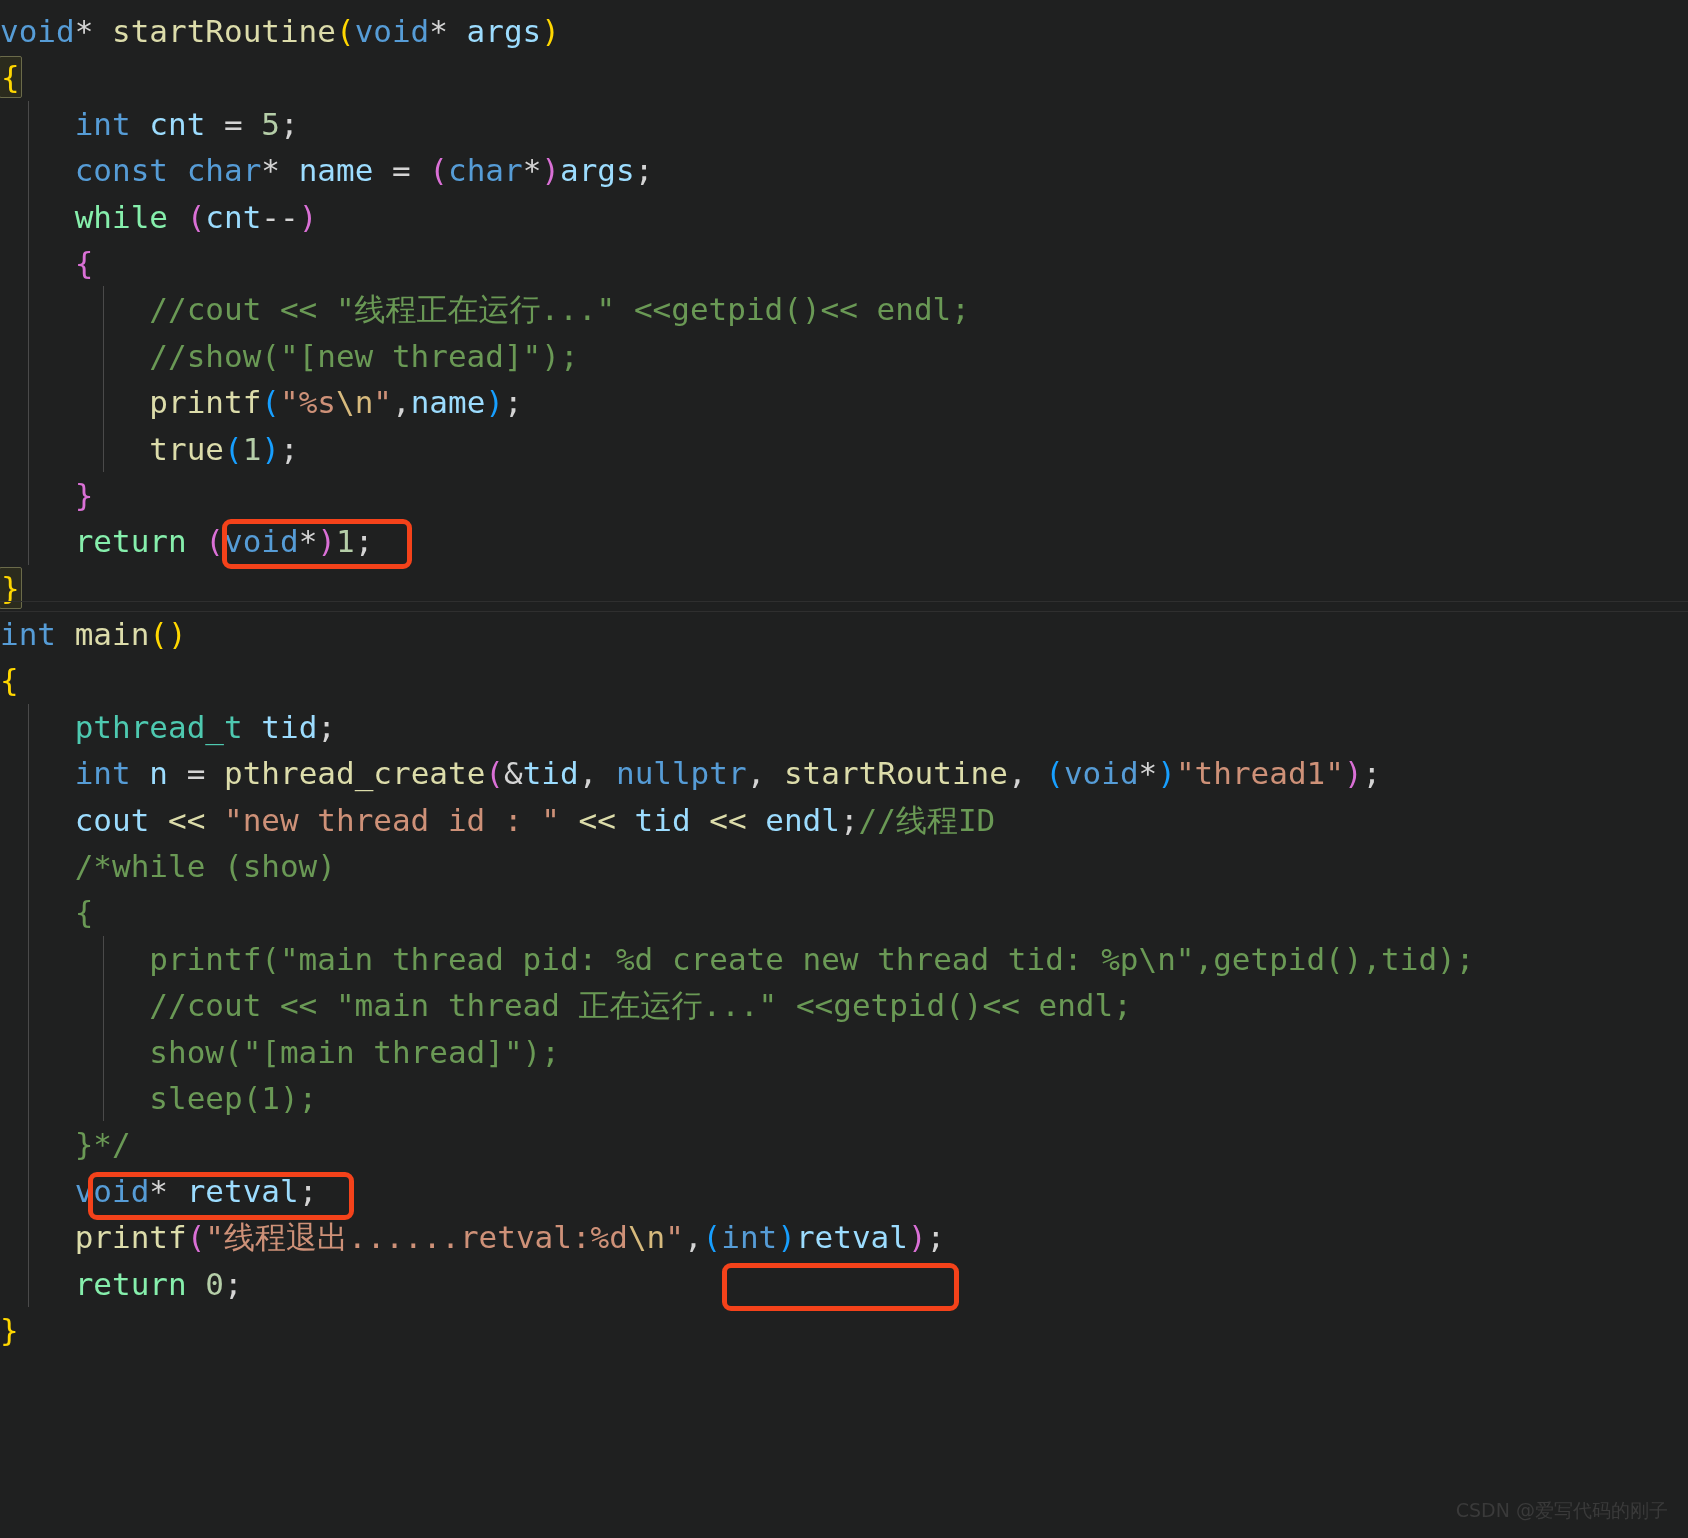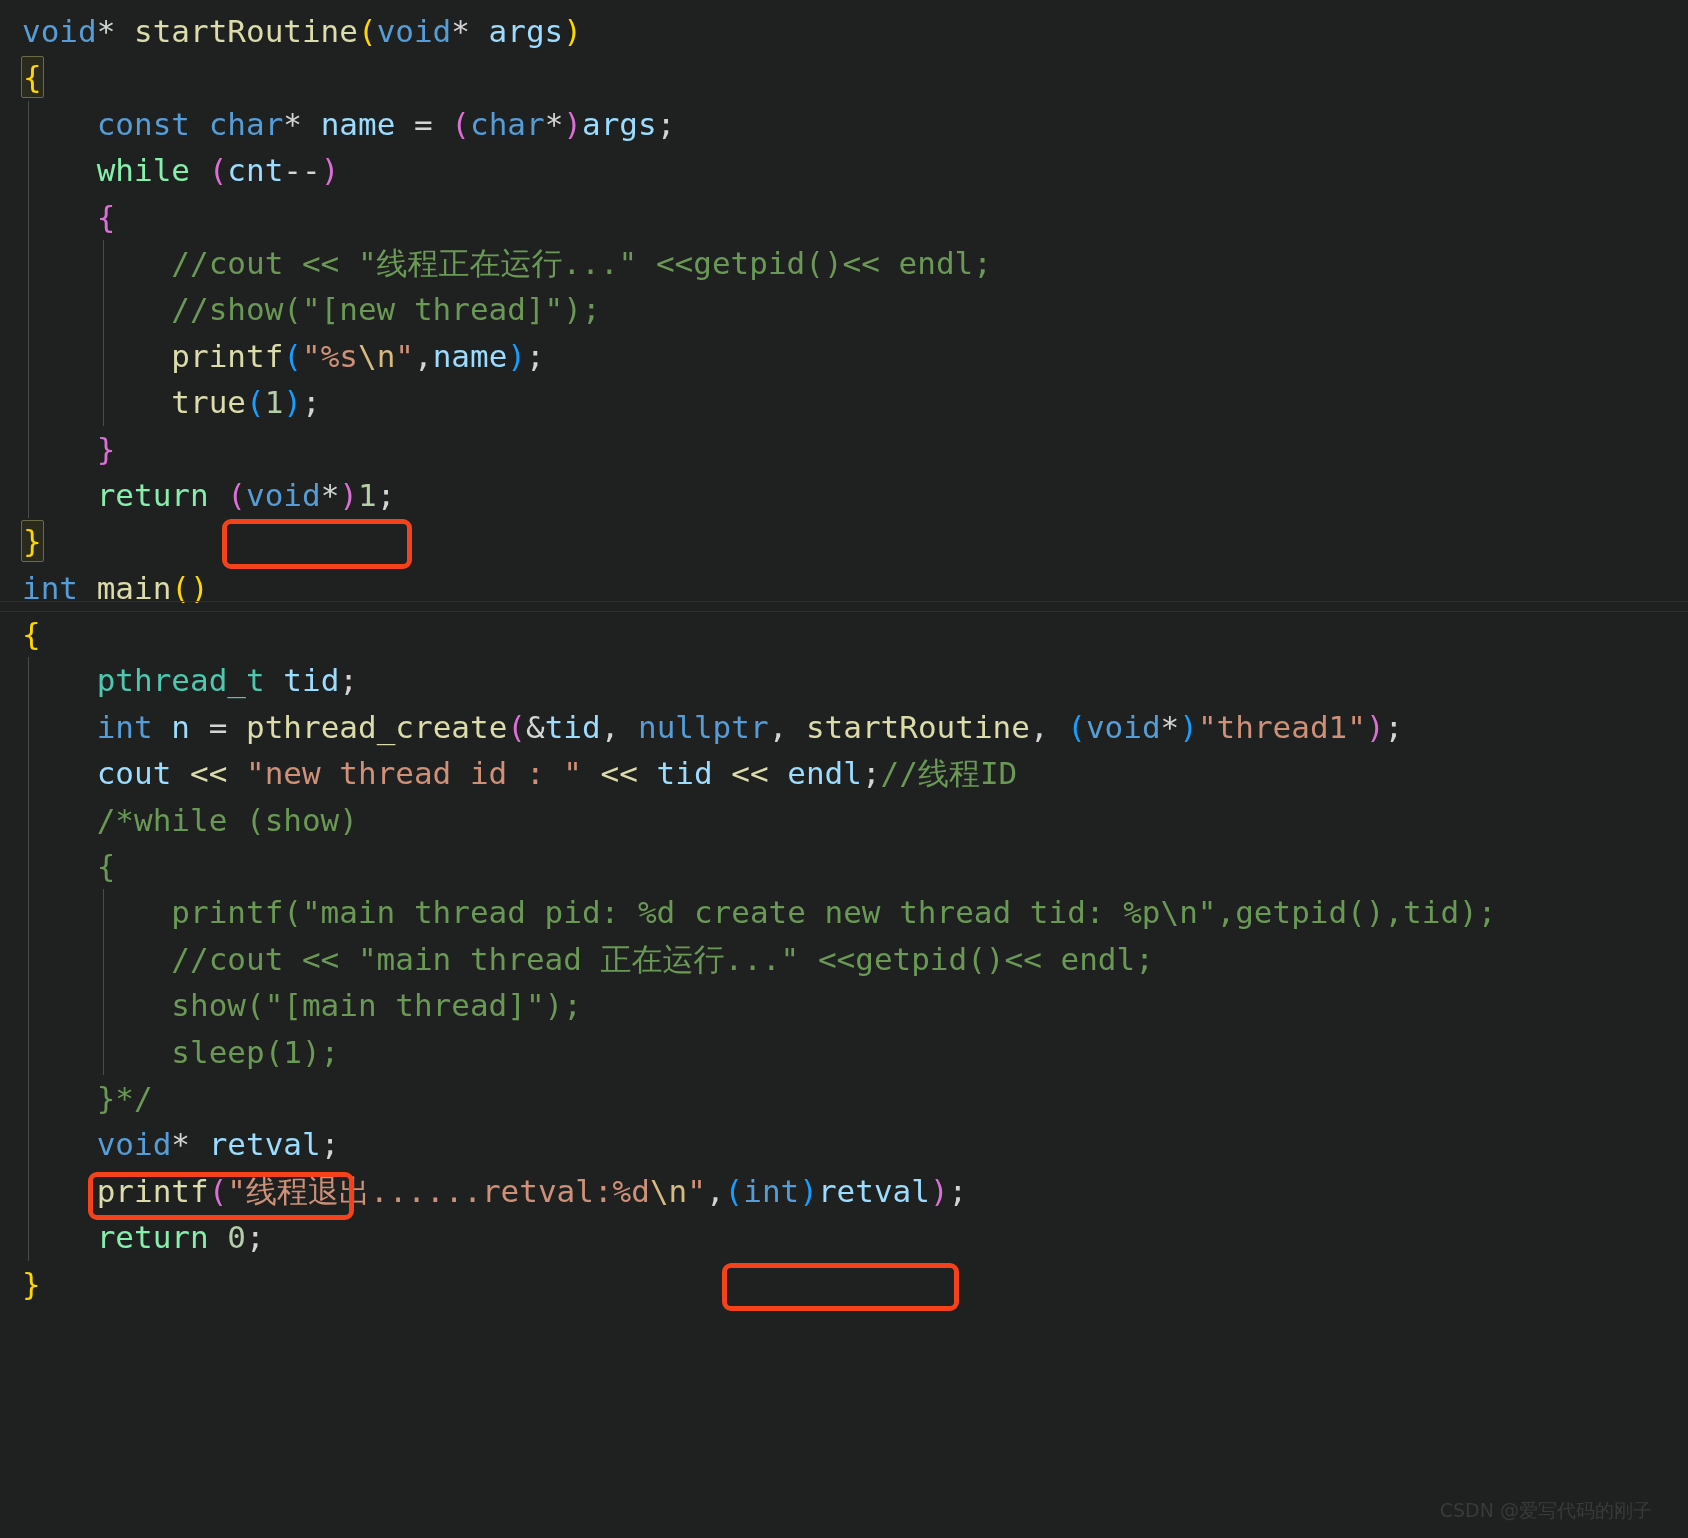--- a/index.html
+++ b/index.html
@@ -16,21 +16,20 @@
     padding:8px 0 0 0;
     background:#1f2020;
   }
   .line{
     position:relative;
     height:46.4px;
     line-height:46.4px;
     font-size:31px;
     letter-spacing:0px;
     white-space:pre;
-    padding-left:22px;
     color:#d4d4d4;
   }
   
   .guide{
     position:absolute;
     top:0;bottom:0;
     width:1px;
     background:#4a4a4a;
   }
   .g1{left:28px;}
@@ -71,35 +70,36 @@
   .anno{
     position:absolute;
     border:5px solid #f4421a;
     border-radius:9px;
     box-sizing:border-box;
     pointer-events:none;
   }
 
   #watermark{
     position:absolute;
-    right:36px;
+    right:20px;
     bottom:14px;
     font-family:"DejaVu Sans","Liberation Sans",sans-serif;
     font-size:19px;
     color:#3a3a3a;
     white-space:pre;
   }
 </style>
 </head>
 <body>
 
 <div id="editor">
   <div id="lines">
       <div class="line"><span class="kw">void</span><span class="pu">* </span><span class="fn">startRoutine</span><span class="br1">(</span><span class="kw">void</span><span class="pu">* </span><span class="var">args</span><span class="br1">)</span></div>
       <div class="line"><span class="brmatch br1">{</span></div>
+      <div class="line"><span class="guide g1"></span><span class="pu">    </span><span class="kw">int</span><span class="pu"> </span><span class="var">cnt</span><span class="pu"> = </span><span class="num">5</span><span class="pu">;</span></div>
       <div class="line"><span class="guide g1"></span><span class="pu">    </span><span class="kw">const</span><span class="pu"> </span><span class="kw">char</span><span class="pu">* </span><span class="var">name</span><span class="pu"> = </span><span class="br2">(</span><span class="kw">char</span><span class="pu">*</span><span class="br2">)</span><span class="var">args</span><span class="pu">;</span></div>
       <div class="line"><span class="guide g1"></span><span class="pu">    </span><span class="ctl">while</span><span class="pu"> </span><span class="br2">(</span><span class="var">cnt</span><span class="pu">--</span><span class="br2">)</span></div>
       <div class="line"><span class="guide g1"></span><span class="pu">    </span><span class="br2">{</span></div>
       <div class="line"><span class="guide g1"></span><span class="guide g2"></span><span class="pu">        </span><span class="cmt">//cout &lt;&lt; "线程正在运行..." &lt;&lt;getpid()&lt;&lt; endl;</span></div>
       <div class="line"><span class="guide g1"></span><span class="guide g2"></span><span class="pu">        </span><span class="cmt">//show("[new thread]");</span></div>
       <div class="line"><span class="guide g1"></span><span class="guide g2"></span><span class="pu">        </span><span class="fn">printf</span><span class="br3">(</span><span class="str">"%s</span><span class="esc">\n</span><span class="str">"</span><span class="pu">,</span><span class="var">name</span><span class="br3">)</span><span class="pu">;</span></div>
       <div class="line"><span class="guide g1"></span><span class="guide g2"></span><span class="pu">        </span><span class="fn">true</span><span class="br3">(</span><span class="num">1</span><span class="br3">)</span><span class="pu">;</span></div>
       <div class="line"><span class="guide g1"></span><span class="pu">    </span><span class="br2">}</span></div>
       <div class="line"><span class="guide g1"></span><span class="pu">    </span><span class="ctl">return</span><span class="pu"> </span><span class="br2">(</span><span class="kw">void</span><span class="pu">*</span><span class="br2">)</span><span class="num">1</span><span class="pu">;</span></div>
       <div class="line"><span class="brmatch br1">}</span></div>

